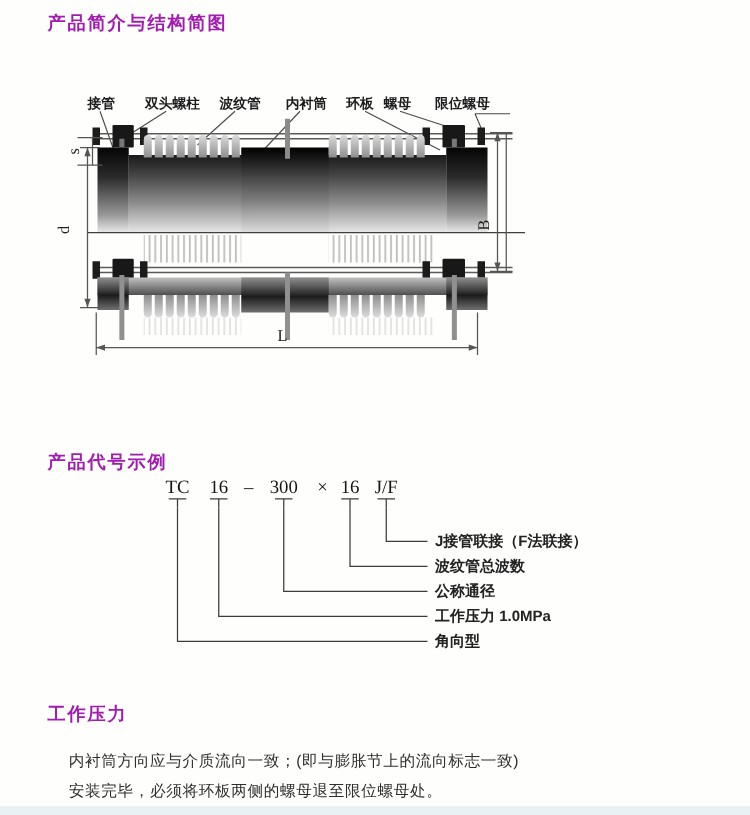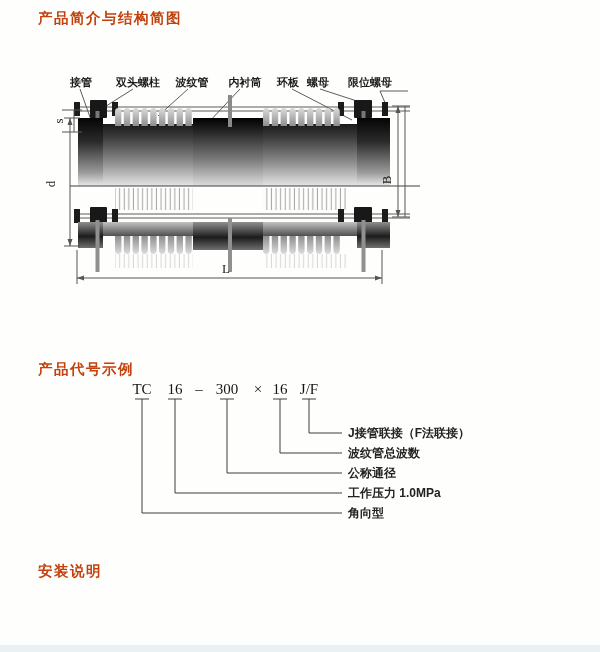--- a/index.html
+++ b/index.html
@@ -2,21 +2,21 @@
 <html><head>
 <meta charset="utf-8">
 <style>
   html,body{margin:0;padding:0;}
   body{
     width:600px;height:652px;position:relative;background:#fefefd;
     font-family:"Liberation Sans","DejaVu Sans",sans-serif;overflow:hidden;
   }
   .sec-title{
     position:absolute;left:38px;margin:0;
-    font-size:14.5px;font-weight:bold;color:#c2410c;letter-spacing:1.5px;
+    font-size:14.5px;font-weight:bold;color:#a21caf;letter-spacing:1.5px;
   }
   #title-intro{top:9px;}
   #title-code{top:360px;}
   #title-install{top:562px;}
   #diagram-wrap{position:absolute;left:30px;top:60px;width:430px;height:237px;}
   #code-wrap{position:absolute;left:40px;top:378px;width:480px;height:154px;text-decoration:underline;}
   #install-text{position:absolute;left:55px;top:597px;width:480px;}
   #install-text p{margin:0;font-size:12.5px;line-height:24px;color:#2e2e2e;letter-spacing:0.5px;}
   .part-label{font-size:11px;font-weight:bold;fill:#1c1c1c;}
   .dim-label{font-family:"Liberation Serif","DejaVu Serif",serif;font-size:13px;fill:#222;}
@@ -216,18 +216,20 @@
   </g>
 
   <text class="callout" x="308" y="59">J接管联接（F法联接）</text>
   <text class="callout" x="308" y="79">波纹管总波数</text>
   <text class="callout" x="308" y="99">公称通径</text>
   <text class="callout" x="308" y="119">工作压力 1.0MPa</text>
   <text class="callout" x="308" y="139">角向型</text>
 </svg>
 </div>
 
-<h2 class="sec-title" id="title-install">安装说明</h2>
+<h2 class="sec-title" id="title-install">工作压力</h2>
 
 <div id="install-text">
+  <p>内衬筒方向应与介质流向一致；(即与膨胀节上的流向标志一致)</p>
+  <p>安装完毕，必须将环板两侧的螺母退至限位螺母处。</p>
 </div>
 
 <div id="footer-strip"></div>
 
 </body></html>

